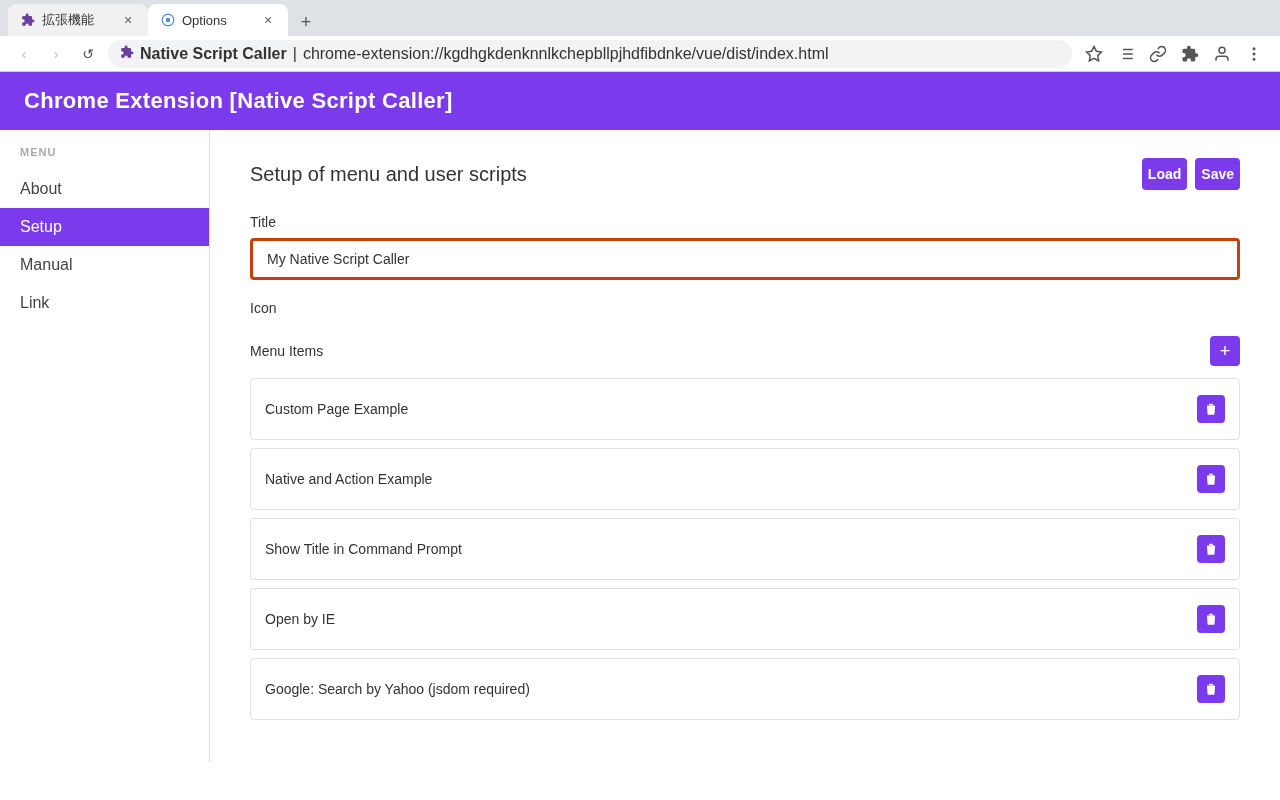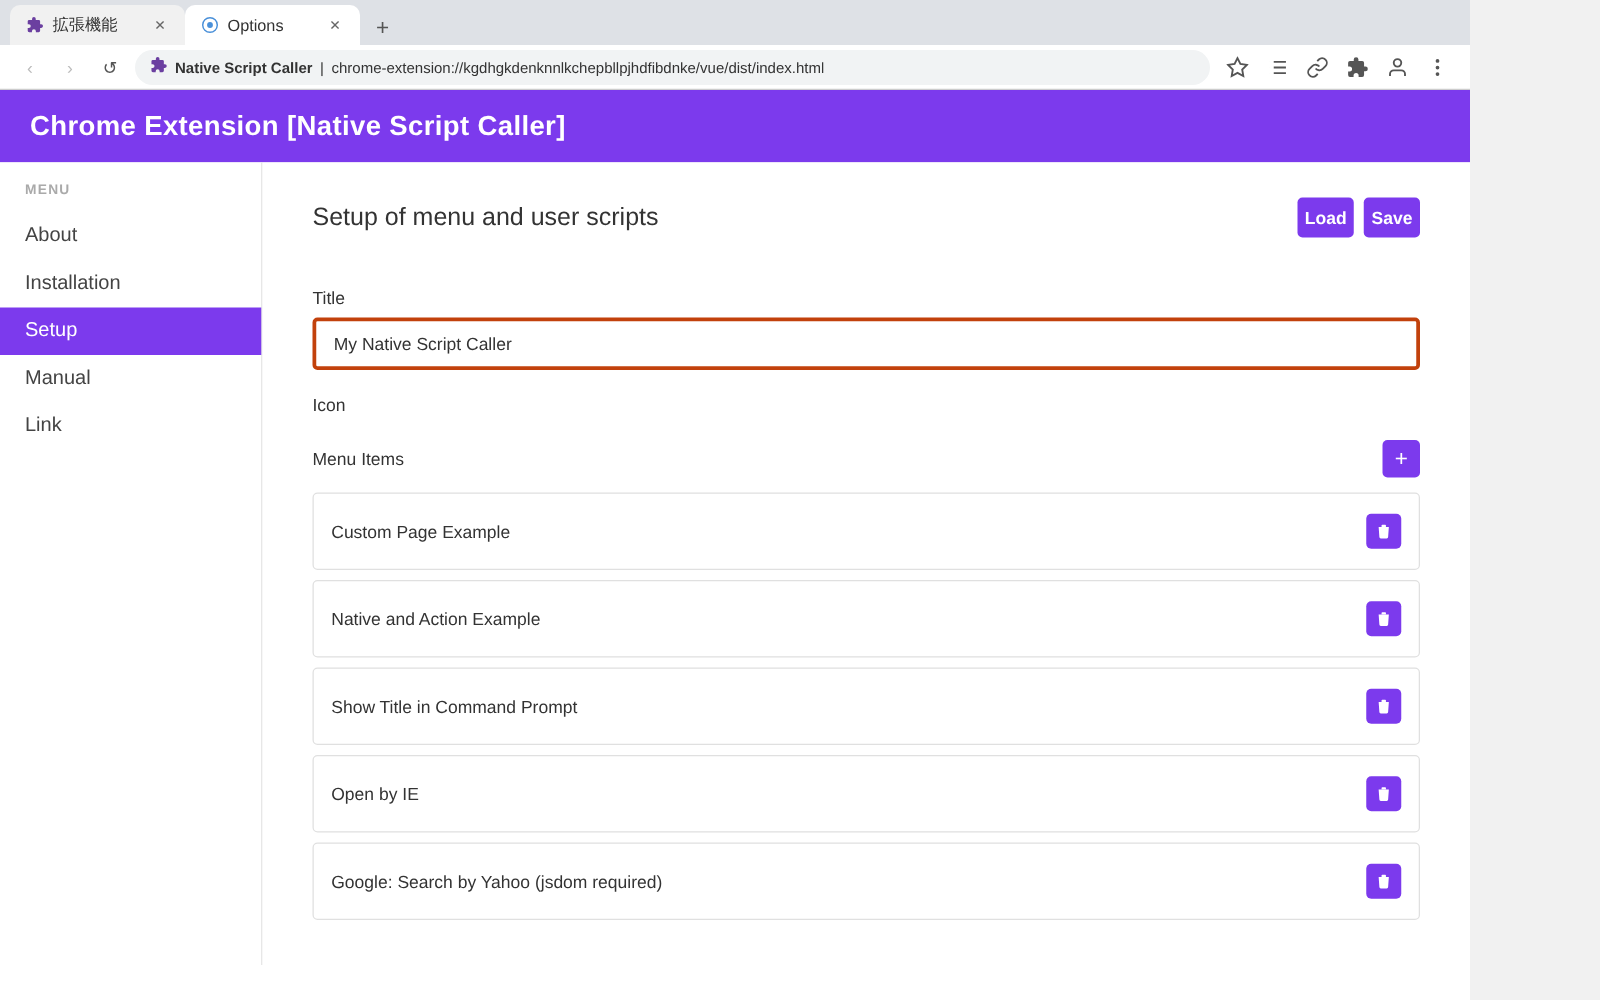--- a/index.html
+++ b/index.html
@@ -1,54 +1,54 @@
 <!DOCTYPE html>
 <html><head>
   <meta charset="utf-8">
   <style>
     * { box-sizing: border-box; margin: 0; padding: 0; }
     body { font-family: 'Segoe UI', Arial, sans-serif; background: #f1f1f1; font-size: 14px; color: #333; }
 
     
-    .browser-chrome { background: #c4b5fd; width: 1176px; height: 800px; display: flex; flex-direction: column; }
+    .browser-chrome { background: #c4b5fd; width: 1280px; height: 800px; display: flex; flex-direction: column; }
 
     
     .tab-bar { background: #dee1e6; display: flex; align-items: flex-end; padding: 0 8px; height: 36px; }
     .tab { display: flex; align-items: center; padding: 0 12px; height: 32px; border-radius: 8px 8px 0 0; background: #f1f1f1; font-size: 13px; color: #333; gap: 6px; min-width: 140px; max-width: 220px; position: relative; cursor: pointer; }
     .tab.active { background: #fff; z-index: 2; }
     .tab-icon { width: 16px; height: 16px; display: flex; align-items: center; justify-content: center; }
     .tab-title { flex: 1; overflow: hidden; text-overflow: ellipsis; white-space: nowrap; }
     .tab-close { width: 16px; height: 16px; border-radius: 50%; display: flex; align-items: center; justify-content: center; font-size: 11px; cursor: pointer; color: #666; }
     .tab-new { width: 28px; height: 28px; display: flex; align-items: center; justify-content: center; font-size: 18px; color: #555; cursor: pointer; border-radius: 50%; margin-left: 4px; }
 
     
     .address-bar { background: #fff; height: 36px; display: flex; align-items: center; padding: 0 12px; gap: 8px; border-bottom: 1px solid #ccc; }
     .nav-btn { width: 24px; height: 24px; display: flex; align-items: center; justify-content: center; color: #555; cursor: pointer; border-radius: 50%; font-size: 14px; }
     .nav-btn.disabled { color: #bbb; cursor: default; }
     .address-input { flex: 1; background: #f1f3f4; border: none; border-radius: 16px; padding: 4px 12px; font-size: 13px; height: 28px; display: flex; align-items: center; gap: 6px; }
-    .address-text { font-size: 12px; color: #333; white-space: nowrap; overflow: hidden; text-overflow: ellipsis; }
+    .address-text { font-size: 16px; color: #333; white-space: nowrap; overflow: hidden; text-overflow: ellipsis; }
     .toolbar-icons { display: flex; align-items: center; gap: 4px; }
     .toolbar-icon-btn { width: 28px; height: 28px; display: flex; align-items: center; justify-content: center; color: #555; cursor: pointer; border-radius: 50%; font-size: 16px; }
 
     
     .page-content { flex: 1; background: #fff; overflow: auto; }
     .page-header { background: #7c3aed; color: #fff; padding: 16px 24px; font-size: 22px; font-weight: 600; letter-spacing: 0.3px; }
 
     
     .main-layout { display: flex; min-height: calc(800px - 36px - 36px - 36px - 60px); background: #f8f8f8; }
 
     
     .sidebar { width: 210px; background: #fff; border-right: 1px solid #e0e0e0; padding: 16px 0; flex-shrink: 0; }
     .sidebar-menu-label { font-size: 11px; color: #aaa; font-weight: 600; letter-spacing: 1px; padding: 0 20px 12px 20px; text-transform: uppercase; }
     .sidebar-item { padding: 10px 20px; cursor: pointer; color: #444; font-size: 16px; }
     .sidebar-item.active { background: #7c3aed; color: #fff; font-weight: 500; }
 
     
     .main-panel { flex: 1; padding: 28px 40px; background: #fff; }
-    .panel-header { display: flex; justify-content: space-between; align-items: center; margin-bottom: 40px; }
+    .panel-header { display: flex; justify-content: space-between; align-items: center; margin-bottom: 24px; }
     .panel-title { font-size: 20px; color: #333; font-weight: 400; }
     .btn-group { display: flex; gap: 8px; }
     .btn { padding: 8px 6px; border: none; border-radius: 4px; font-size: 14px; cursor: pointer; font-weight: 700; }
     .btn-purple { background: #7c3aed; color: #fff; }
 
     .form-group { margin-bottom: 20px; }
     .form-label { font-size: 14px; font-weight: 500; color: #333; margin-bottom: 8px; display: block; }
     .form-input { width: 100%; border: 3px solid #c2410c; border-radius: 4px; padding: 10px 14px; font-size: 14px; color: #333; background: #fff; }
 
     
@@ -150,23 +150,20 @@
       <span>Chrome Extension [Native Script Caller]</span>
     </div>
 
     <div class="main-layout">
 
       <div class="sidebar">
         <div class="sidebar-menu-label">MENU</div>
         <div class="sidebar-item">
           <span>About</span>
         </div>
-        <div class="sidebar-item">
-          <span>Installation</span>
-        </div>
         <div class="sidebar-item active">
           <span>Setup</span>
         </div>
         <div class="sidebar-item">
           <span>Manual</span>
         </div>
         <div class="sidebar-item">
           <span>Link</span>
         </div>
       </div>

